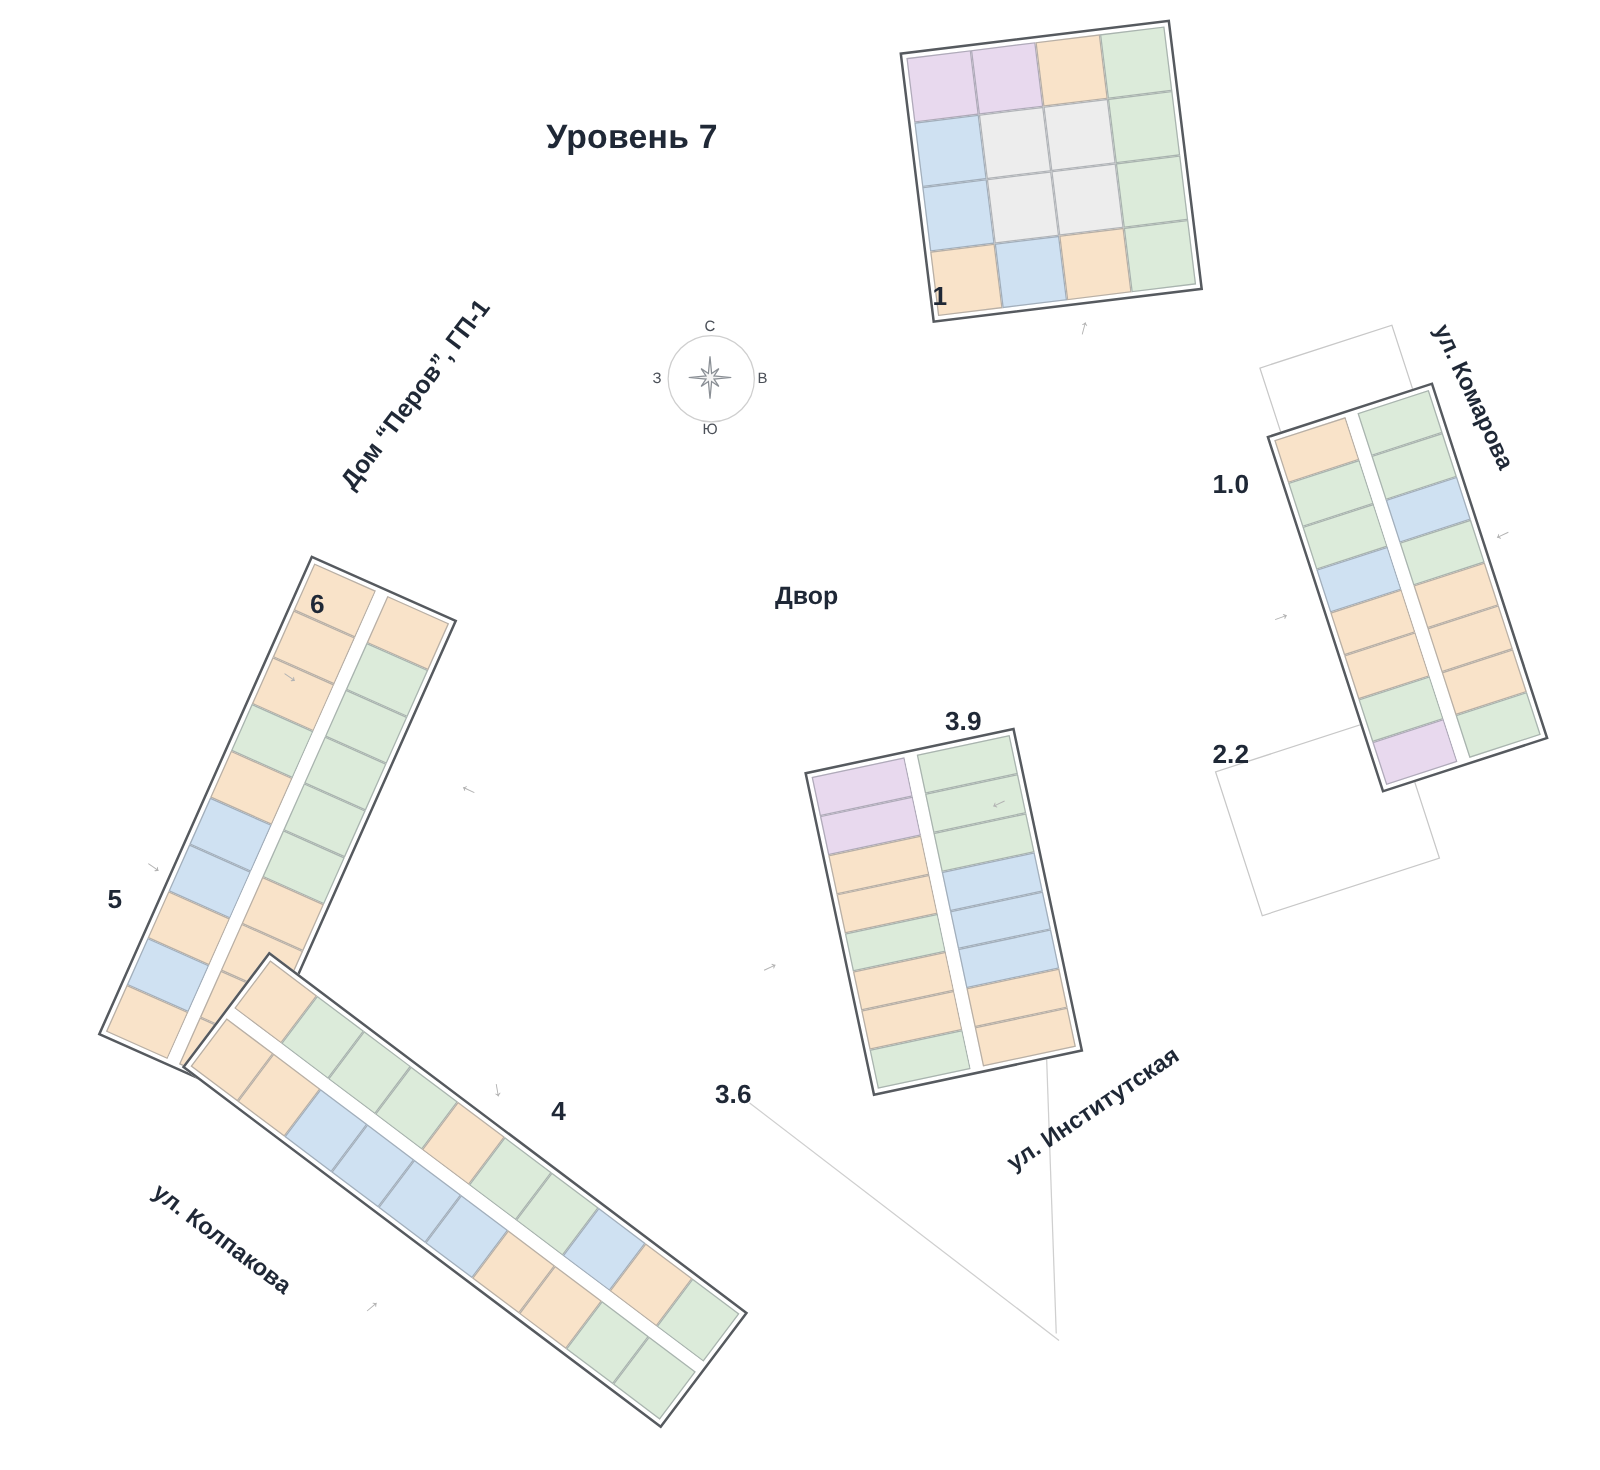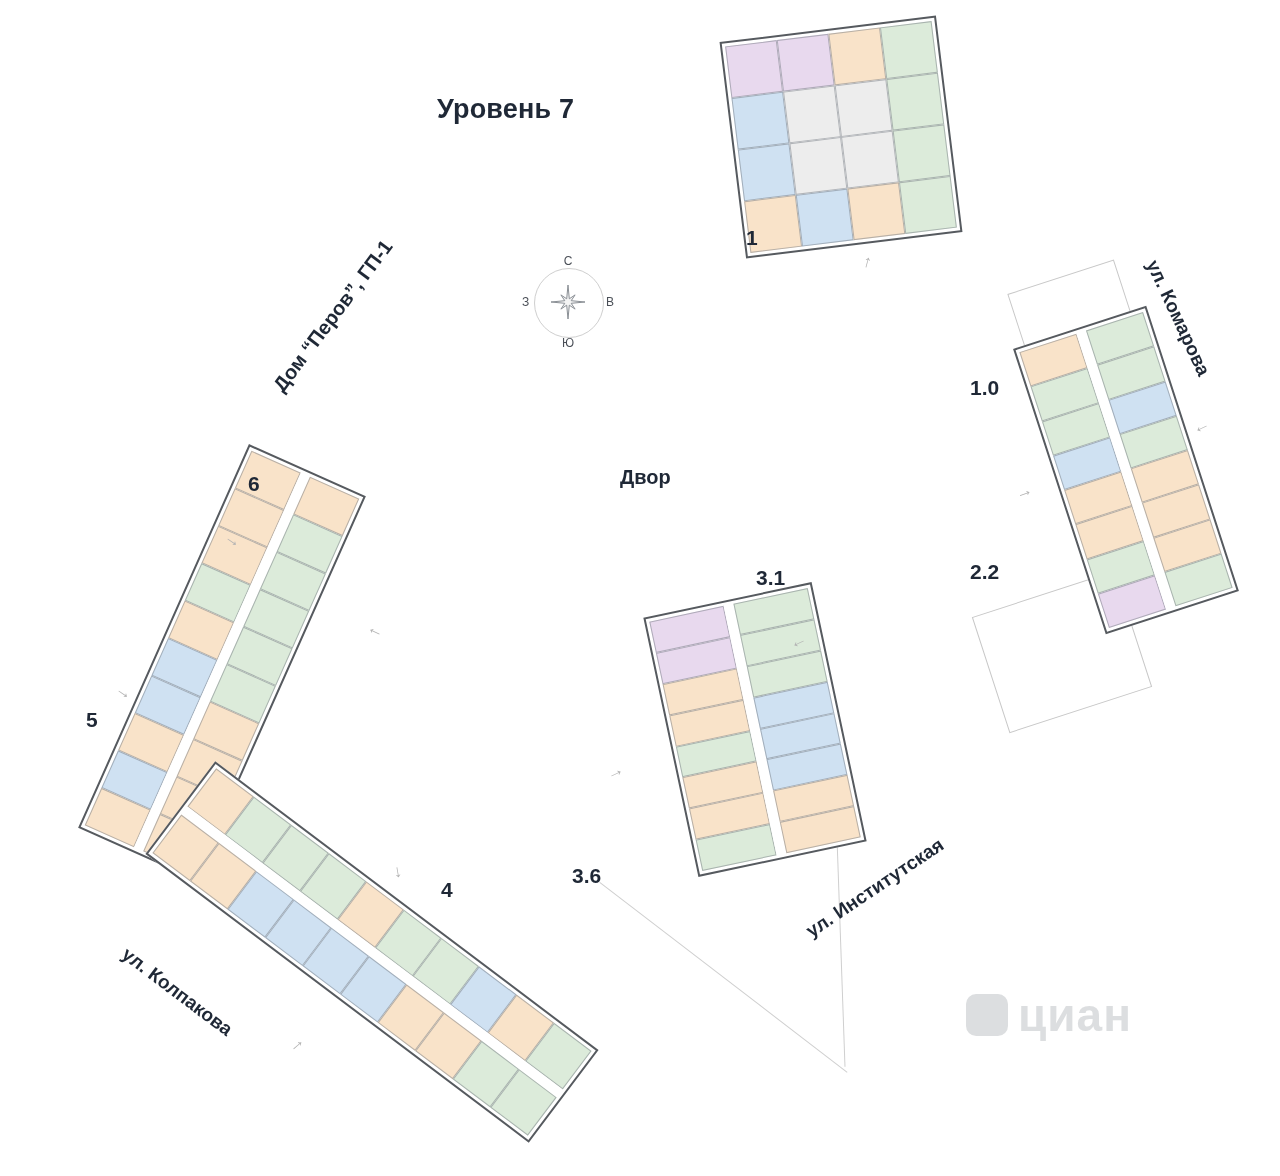--- a/index.html
+++ b/index.html
@@ -12,21 +12,21 @@
   .title{left:437px;top:94px;font-size:27px;letter-spacing:.2px}
   .project{left:333px;top:316px;font-size:20px;transform:translate(-50%,-50%) rotate(-53deg)}
   .dvor{left:620px;top:466px;font-size:20px;font-weight:600}
   .street{font-size:19px}
   .s-komarova{left:1178px;top:318px;transform:translate(-50%,-50%) rotate(65deg)}
   .s-inst{left:875px;top:888px;transform:translate(-50%,-50%) rotate(-34deg)}
   .s-kolp{left:177px;top:992px;transform:translate(-50%,-50%) rotate(37deg)}
   .bnum{font-size:21px}
   .lb1{left:746px;top:226px}
   .lb21{left:970px;top:376px}
-  .lb22{left:970px;top:560px}
+  .lb22{left:970px;top:592px}
   .lb31{left:756px;top:566px}
   .lb32{left:572px;top:864px}
   .lb4{left:441px;top:878px}
   .lb5{left:86px;top:708px}
   .lb6{left:248px;top:472px}
 
   
   .compass{position:absolute;left:520px;top:254px;width:96px;height:96px}
   .compass .ring{position:absolute;left:14px;top:14px;width:68px;height:68px;
                  border:1px solid #cfcfcf;border-radius:50%}
@@ -221,35 +221,31 @@
   <div class="lbl project">Дом “Перов”, ГП-1</div>
   <div class="lbl dvor">Двор</div>
 
   <div class="lbl street s-komarova">ул. Комарова</div>
   <div class="lbl street s-inst">ул. Институтская</div>
   <div class="lbl street s-kolp">ул. Колпакова</div>
 
   <div class="lbl bnum lb1">1</div>
   <div class="lbl bnum lb21">1.0</div>
   <div class="lbl bnum lb22">2.2</div>
-  <div class="lbl bnum lb31">3.1</div>
+  <div class="lbl bnum lb31">3.9</div>
   <div class="lbl bnum lb32">3.6</div>
   <div class="lbl bnum lb4">4</div>
   <div class="lbl bnum lb5">5</div>
   <div class="lbl bnum lb6">6</div>
 
   <div class="compass">
     <div class="ring"></div>
     <svg width="36" height="36" viewBox="-18 -18 36 36">
       <polygon fill="#f4f4f4" stroke="#8a8f95" stroke-width="1" stroke-linejoin="miter" points="0,-17 1.3,-3.2 7.1,-7.1 3.2,-1.3 17,0 3.2,1.3 7.1,7.1 1.3,3.2 0,17 -1.3,3.2 -7.1,7.1 -3.2,1.3 -17,0 -3.2,-1.3 -7.1,-7.1 -1.3,-3.2"></polygon>
     </svg>
     <span class="c-n">С</span>
     <span class="c-s">Ю</span>
     <span class="c-w">З</span>
     <span class="c-e">В</span>
   </div>
 
-  <div class="watermark">
-    <div class="wm-box"></div>
-    <span class="wm-text">циан</span>
-  </div>
 
 </div>
 
 </body></html>

